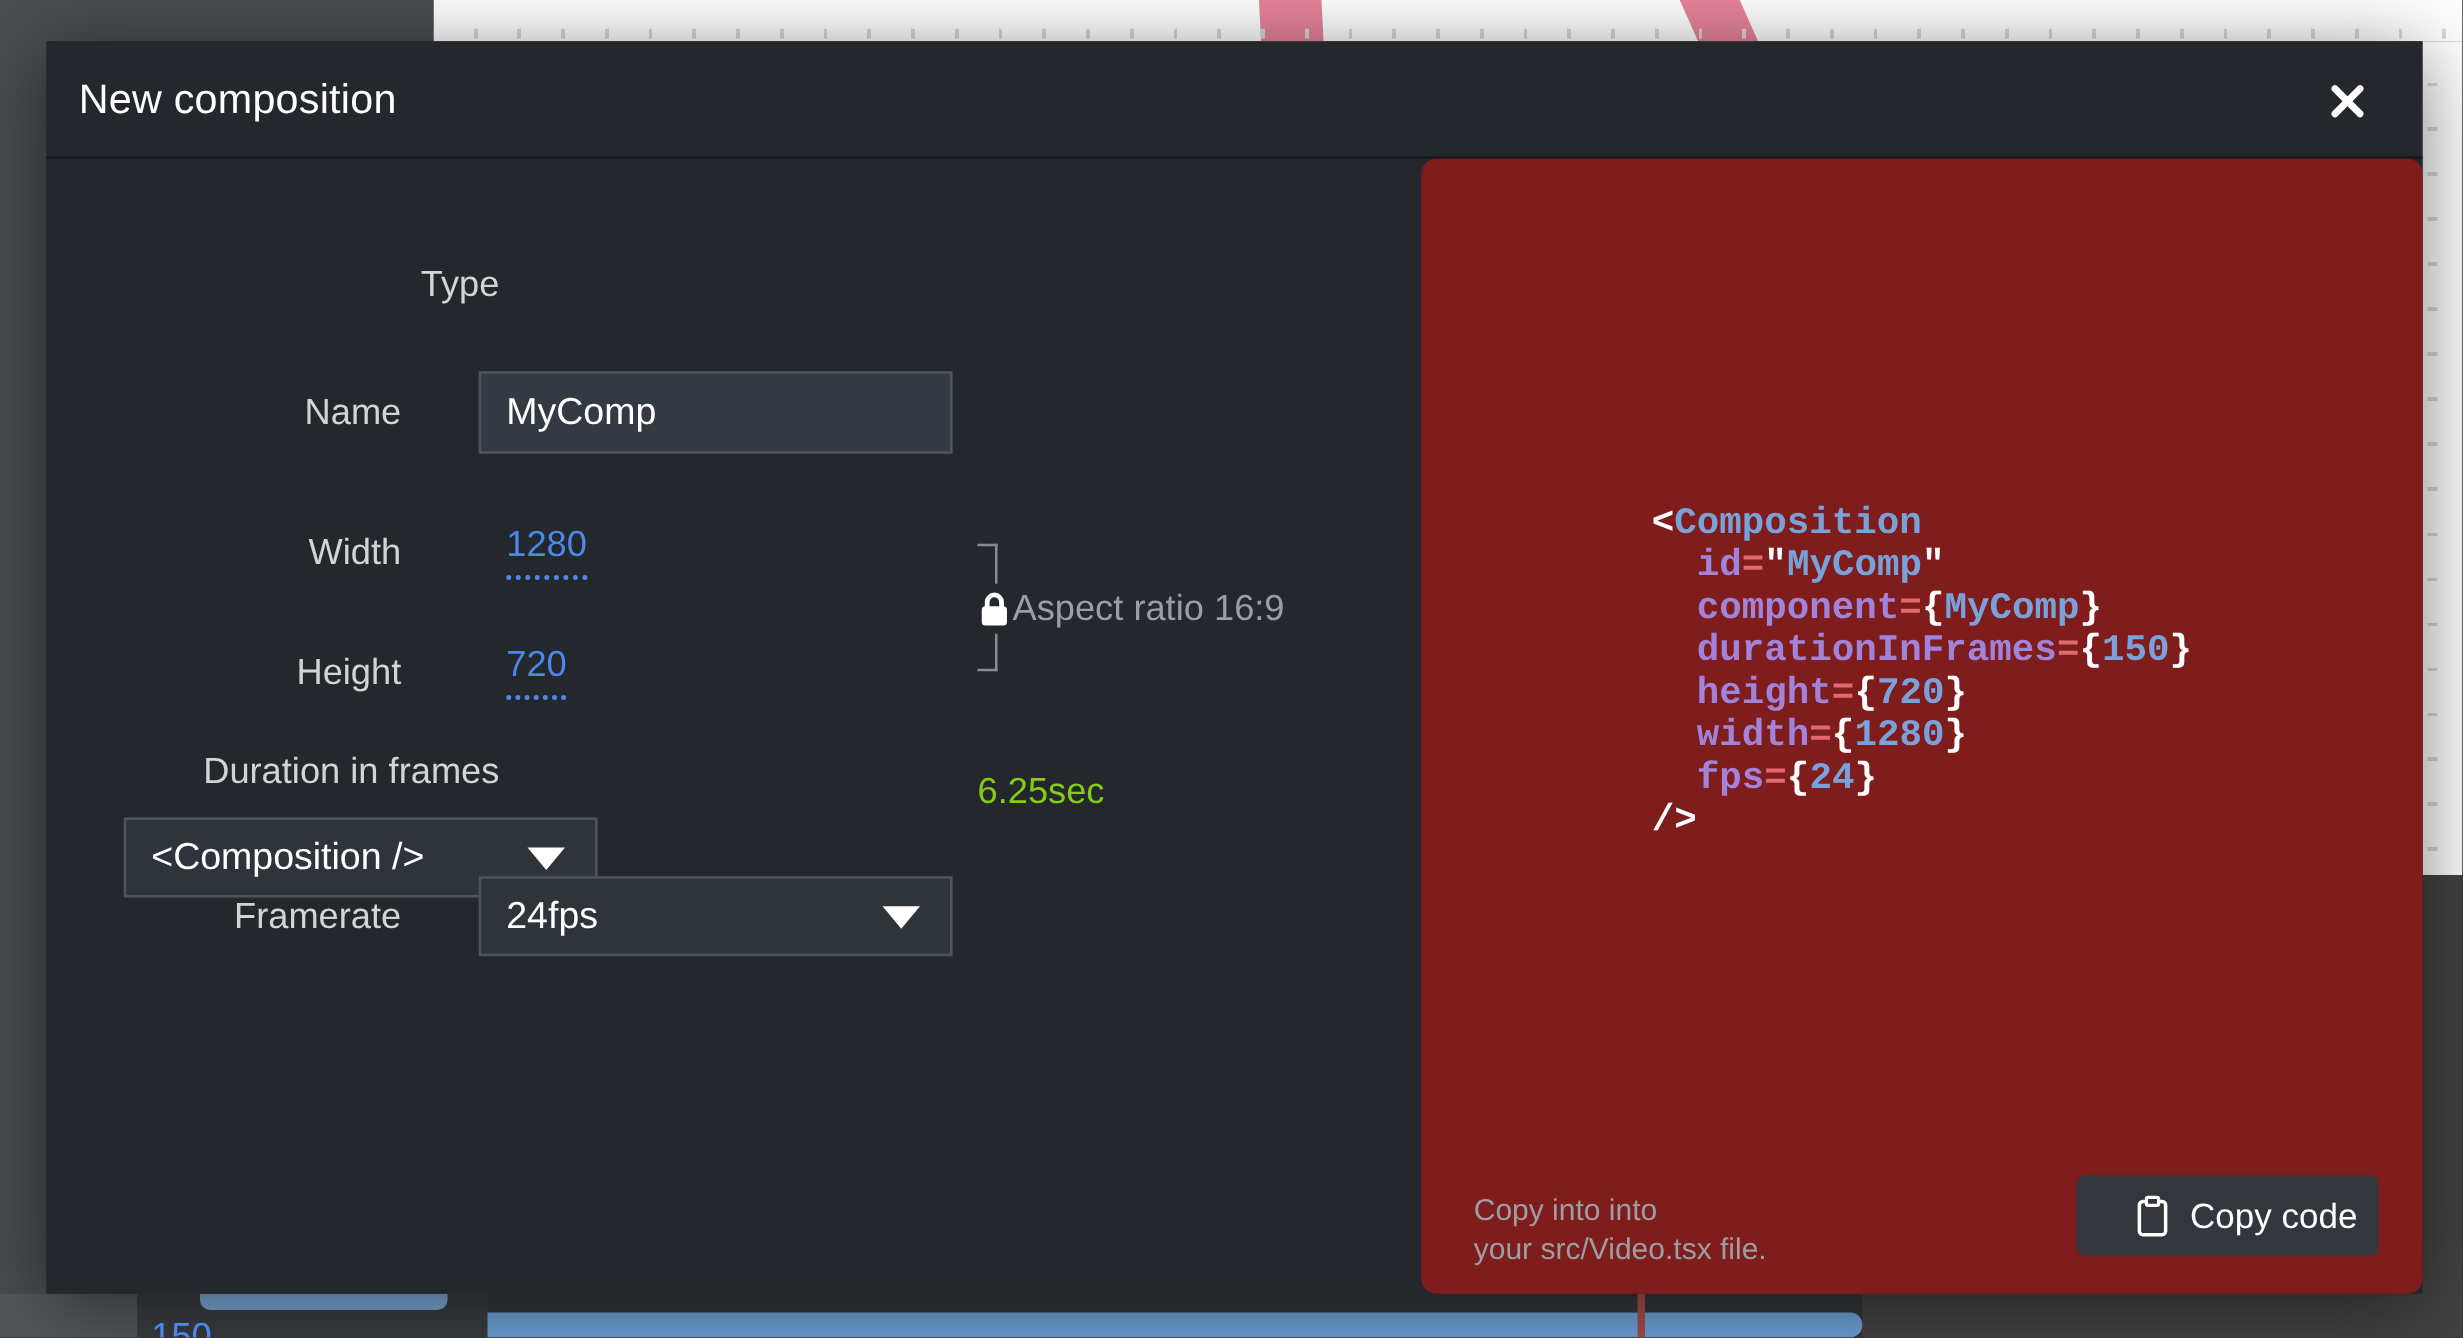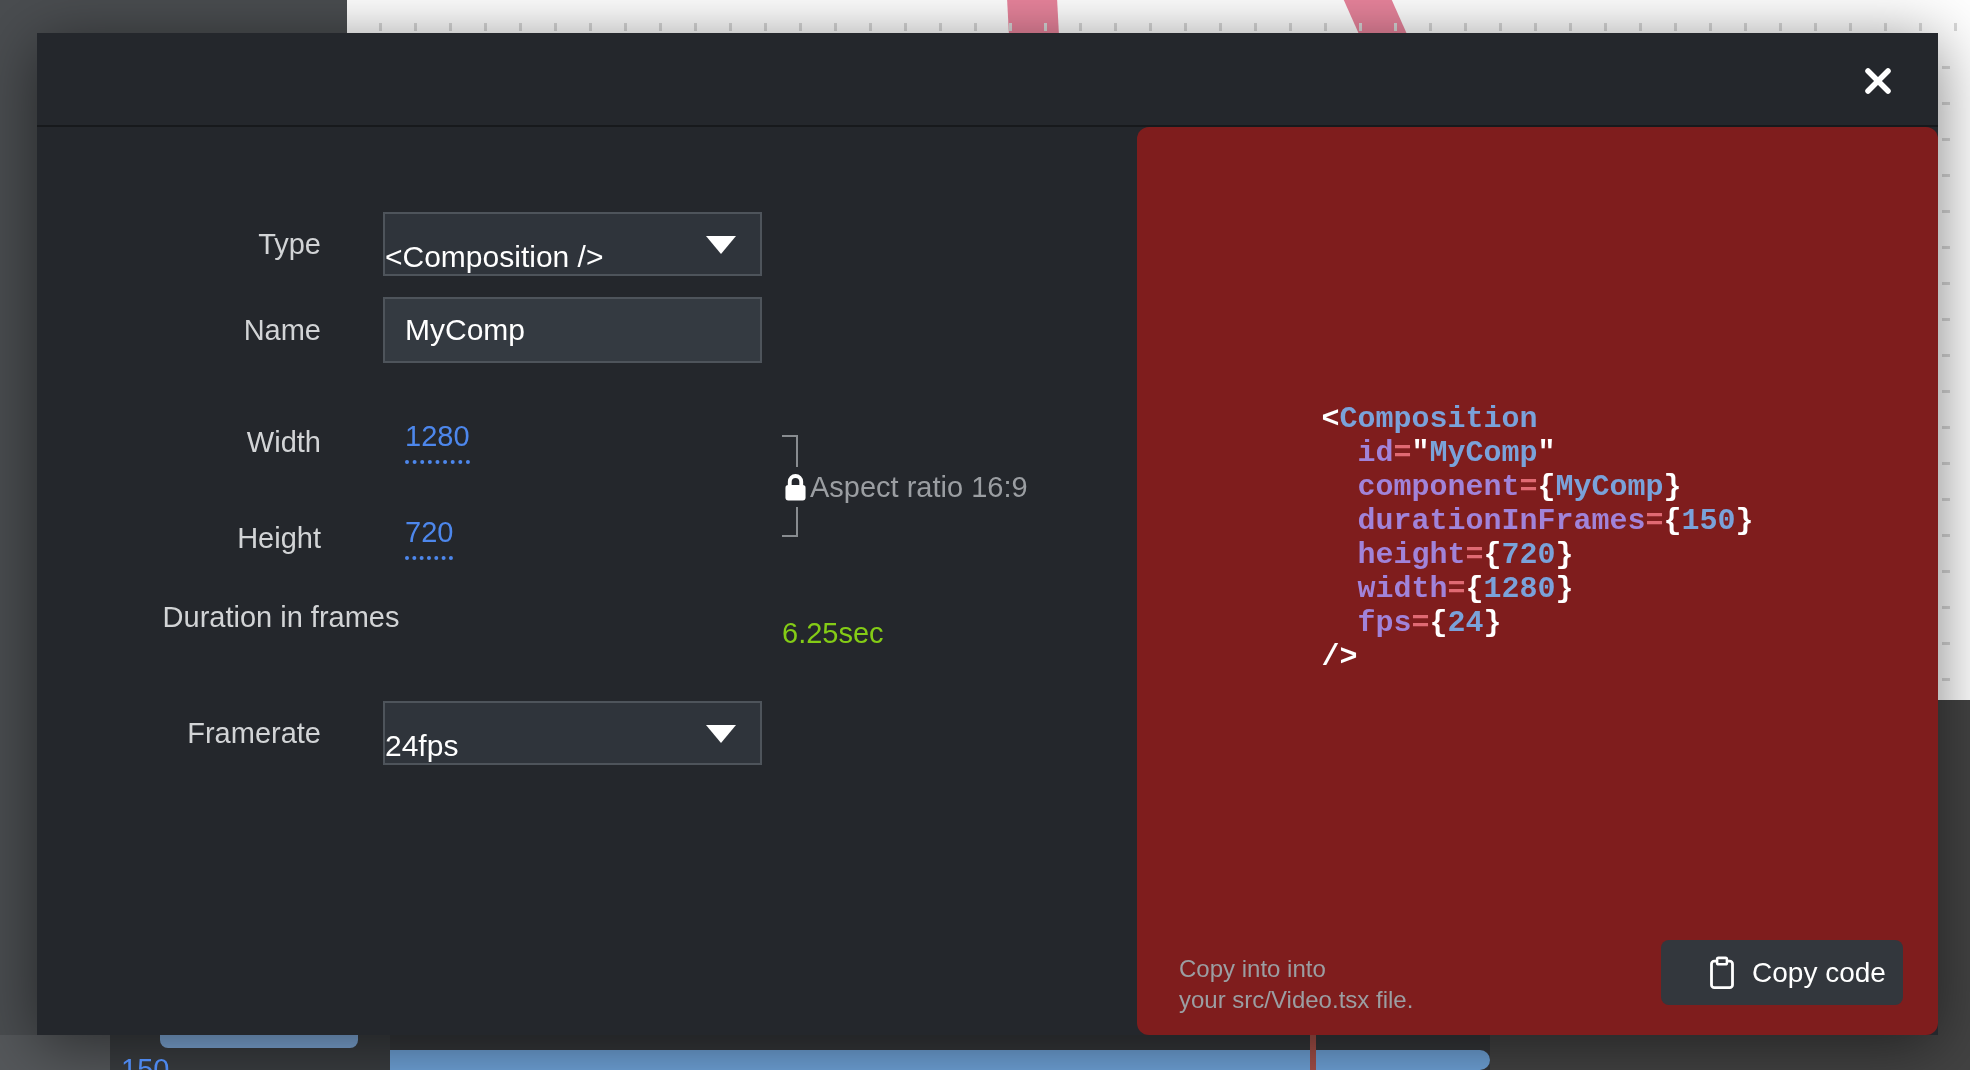--- a/index.html
+++ b/index.html
@@ -55,31 +55,31 @@
   .panel-left{position:relative;width:1100px;flex:0 0 1100px;}
   .panel-right{
     position:relative;flex:1;background:#7f1d1d;
     display:flex;align-items:center;justify-content:center;border-radius:12px;
   }
 
   
   .frow{position:absolute;left:0;display:flex;align-items:center;height:64px;}
   .frow .flabel{width:284px;text-align:right;font-size:29px;color:#d2d4d6;flex:0 0 284px;}
   .frow .fcontrol{margin-left:62px;width:379px;flex:0 0 379px;display:flex;align-items:center;}
-  .row-type{top:85px;}
+  .row-type{top:85px;flex-direction:column;}
   .row-name{top:171px;}
   .row-width{top:283px;}
   .row-height{top:379px;}
   .row-duration{top:474px;flex-direction:column;}
   .row-framerate{top:574px;}
 
   .select-box{
     position:relative;width:379px;height:64px;box-sizing:border-box;
     background:#2f343b;border:2px solid #4e545b;
-    display:flex;align-items:flex-end;cursor:pointer;
+    display:flex;align-items:center;padding-left:20px;cursor:pointer;
   }
   .select-box .sel-text{font-size:30px;color:#ffffff;}
   .caret{
     position:absolute;right:24px;top:50%;margin-top:-8px;
     width:0;height:0;border-left:15px solid transparent;border-right:15px solid transparent;
     border-top:18px solid #ffffff;
   }
   .text-input{
     width:379px;height:66px;box-sizing:border-box;
     background:#343a41;border:2px solid #4e545b;outline:none;
@@ -148,20 +148,21 @@
 <div class="bg bs-b"></div>
 <div class="bg bs-pill"></div>
 <div class="bg bs-c"></div>
 <div class="bg bs-bluebar"></div>
 <div class="bg bs-playhead"></div>
 <div class="bg bs-d"></div>
 
 <div class="modal">
 
   <div class="titlebar">
+    <h1>New composition</h1>
     <button class="close-btn">
       <svg width="32" height="32" viewBox="0 0 32 32">
         <line x1="6" y1="6" x2="26" y2="26" stroke="#ffffff" stroke-width="5.5" stroke-linecap="round"></line>
         <line x1="26" y1="6" x2="6" y2="26" stroke="#ffffff" stroke-width="5.5" stroke-linecap="round"></line>
       </svg>
     </button>
   </div>
 
   <div class="body">
 

